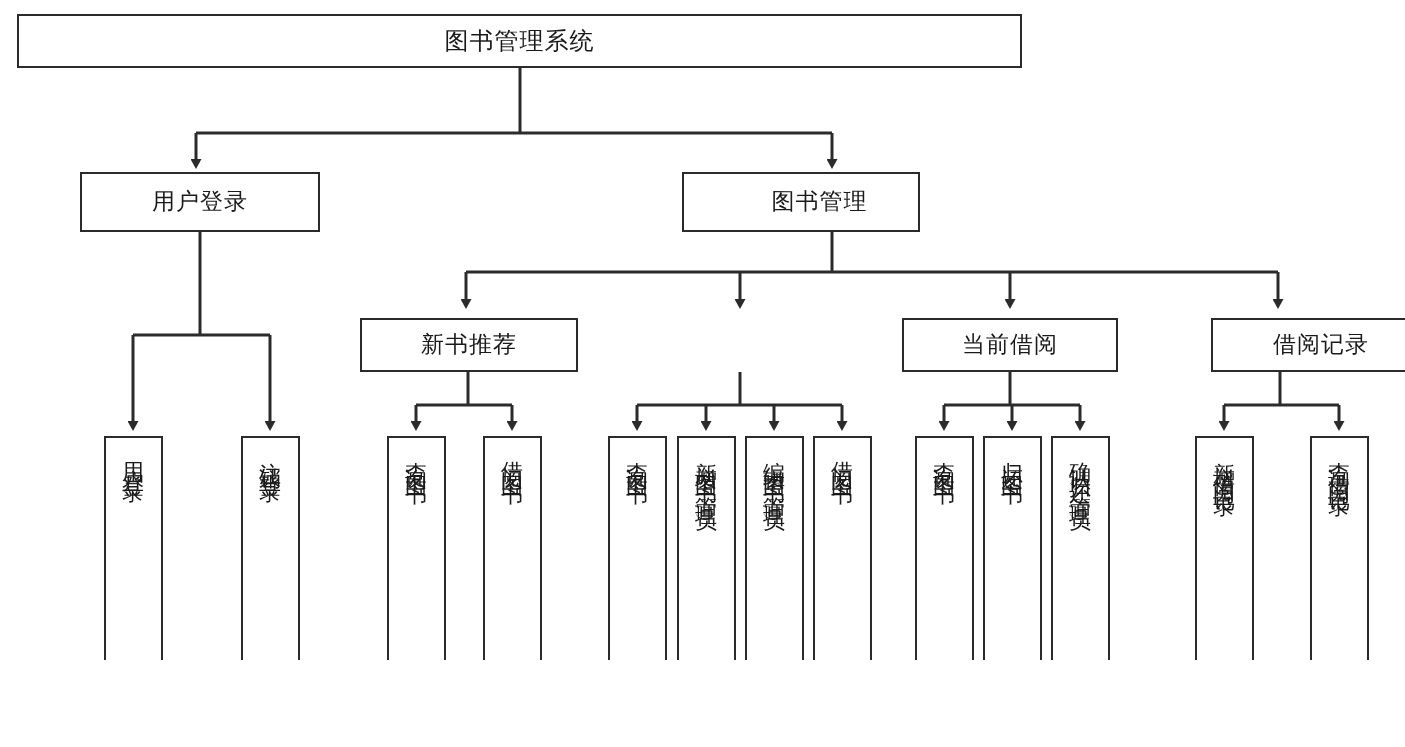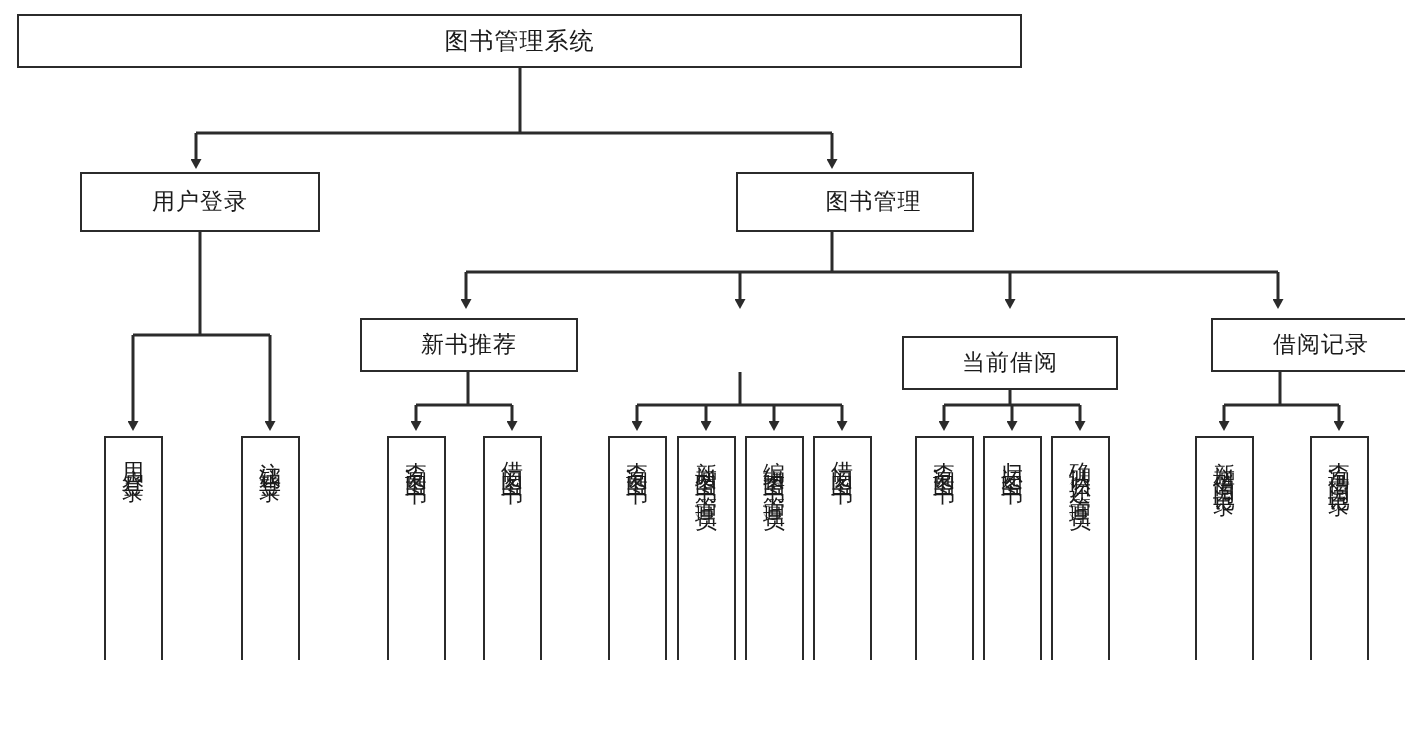--- a/index.html
+++ b/index.html
@@ -120,30 +120,30 @@
   </svg>
 
   <div class="node horiz root" style="left:17px; top:14px; width:1005px; height:54px;">
     <span>图书管理系统</span>
   </div>
 
   <div class="node horiz" style="left:80px; top:172px; width:240px; height:60px;">
     <span>用户登录</span>
   </div>
 
-  <div class="node horiz" style="left:736px; top:172px; width:238px; height:60px;padding-left:37px;">
+  <div class="node horiz" style="left:682px; top:172px; width:238px; height:60px;padding-left:37px;">
     <span>图书管理</span>
   </div>
 
   <div class="node horiz" style="left:360px; top:318px; width:218px; height:54px;">
     <span>新书推荐</span>
   </div>
 
 
-  <div class="node horiz" style="left:902px; top:336px; width:216px; height:54px;justify-content:center;">
+  <div class="node horiz" style="left:902px; top:318px; width:216px; height:54px;justify-content:center;">
     <span>当前借阅</span>
   </div>
 
   <div class="node horiz" style="left:1211px; top:318px; width:220px; height:54px;">
     <span>借阅记录</span>
   </div>
 
   <div class="node vert" style="left:104px; top:436px; width:59px; height:299px;">
     <span class="vtext">用户登录</span>
   </div>

